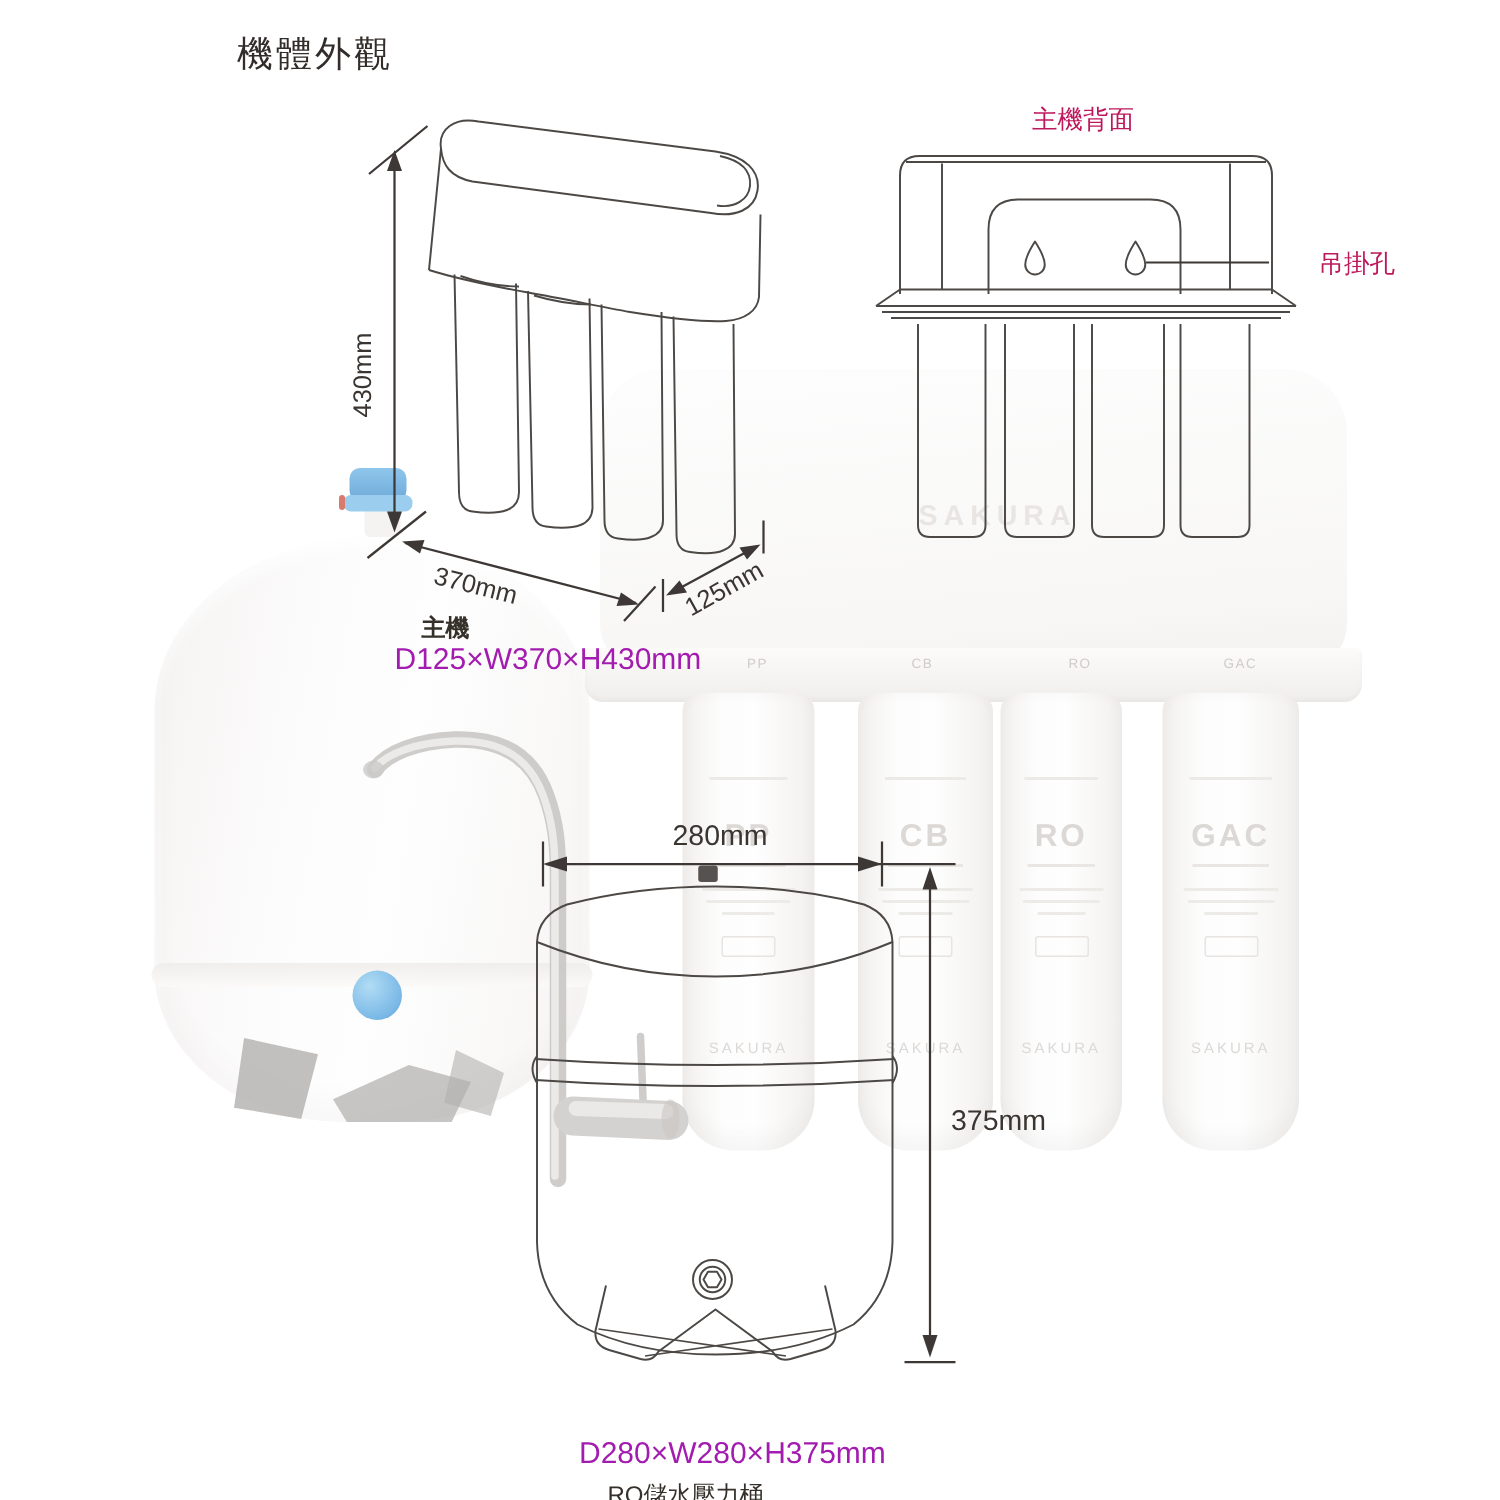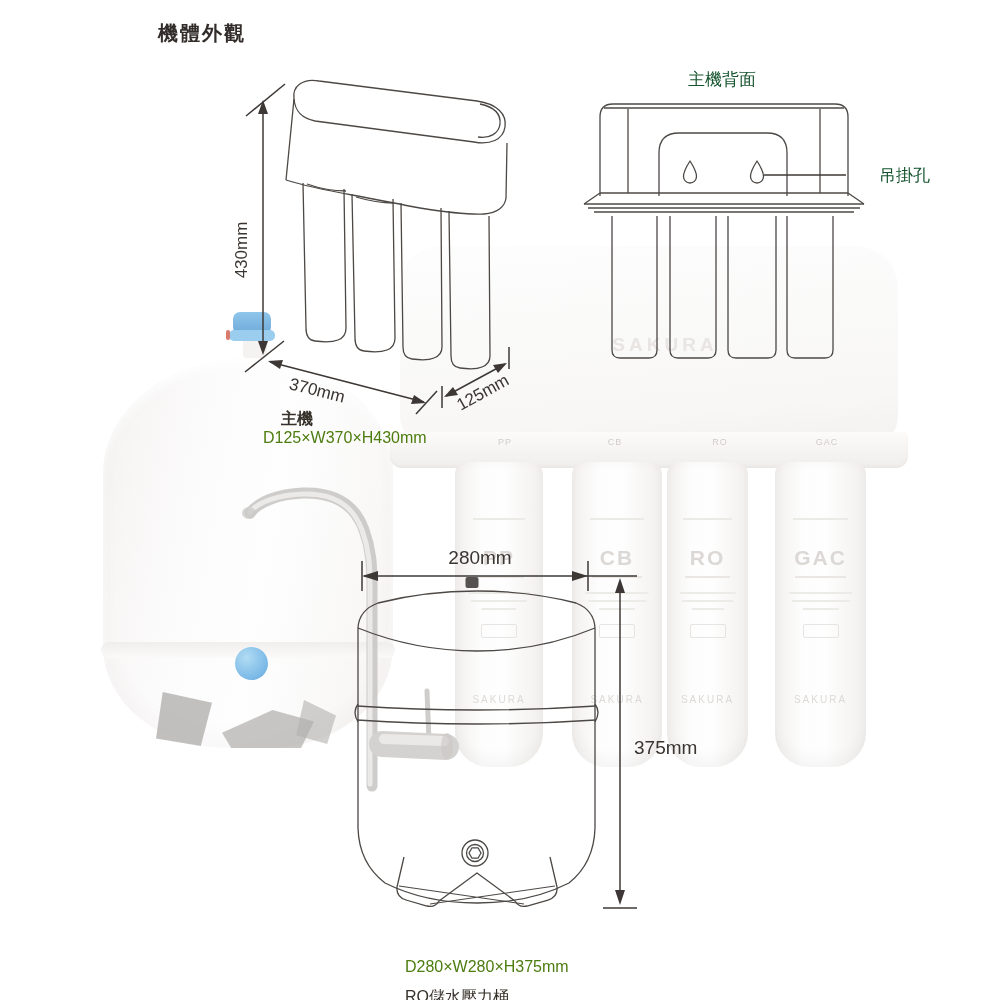--- a/index.html
+++ b/index.html
@@ -1,23 +1,23 @@
 <!DOCTYPE html>
 <html><head>
 <meta charset="utf-8">
 <style>
   html,body{margin:0;padding:0;background:#fff;}
   #canvas{position:relative;width:1000px;height:1000px;background:#fff;overflow:hidden;
           font-family:"Liberation Sans","DejaVu Sans",sans-serif;color:#38332f;}
   .txt{position:absolute;white-space:nowrap;color:#3a3531;}
-  .title{font-size:20px;font-weight:bold;letter-spacing:2px;color:#322d2a;}
-  .cjk{font-size:17px;color:#14532d;}
+  .title{font-size:24px;font-weight:normal;letter-spacing:2px;color:#322d2a;}
+  .cjk{font-size:17px;color:#be185d;}
   .dim{font-size:17px;color:#3a3531;}
   .dim-lg{font-size:19px;color:#3a3531;}
-  .spec{font-size:16px;color:#4d7c0f;}
+  .spec{font-size:20px;color:#a21caf;}
   .spec-name{font-size:16px;font-weight:bold;color:#353029;}
   .rot{transform-origin:center center;text-align:center;}
   
   .photo{position:absolute;}
   .tank-body{left:103px;top:358px;width:290px;height:390px;
     border-radius:150px 150px 130px 130px / 120px 120px 105px 105px;
     background:linear-gradient(100deg,#f4f2f1 0%,#fcfbfb 30%,#fefefe 55%,#f6f4f3 100%);
     box-shadow:inset 0 -12px 20px rgba(80,70,60,.03), inset 0 6px 10px rgba(255,255,255,.8);}
   .tank-belt{left:101px;top:642px;width:294px;height:16px;border-radius:8px;
     background:linear-gradient(#efedeb,#fbfaf9);opacity:.9;}
@@ -226,14 +226,14 @@
   <div class="txt dim rot" style="left:277px;top:381px;width:80px;transform:rotate(14deg);">370mm</div>
   <div class="txt dim rot" style="left:443px;top:383px;width:80px;transform:rotate(-29deg);">125mm</div>
 
   <div class="txt spec-name" style="left:281px;top:409px;">主機</div>
   <div class="txt spec" style="left:263px;top:429px;">D125×W370×H430mm</div>
 
   <div class="txt dim-lg" style="left:430px;top:547px;width:100px;text-align:center;">280mm</div>
   <div class="txt dim-lg" style="left:634px;top:737px;text-align:center;">375mm</div>
 
   <div class="txt spec-name" style="left:405px;top:939px;font-weight:normal;margin-top:48px;">RO儲水壓力桶</div>
-  <div class="txt spec" style="left:405px;top:958px;">D280×W280×H375mm</div>
+  <div class="txt spec" style="left:386px;top:958px;">D280×W280×H375mm</div>
 </div>
 
 </body></html>

